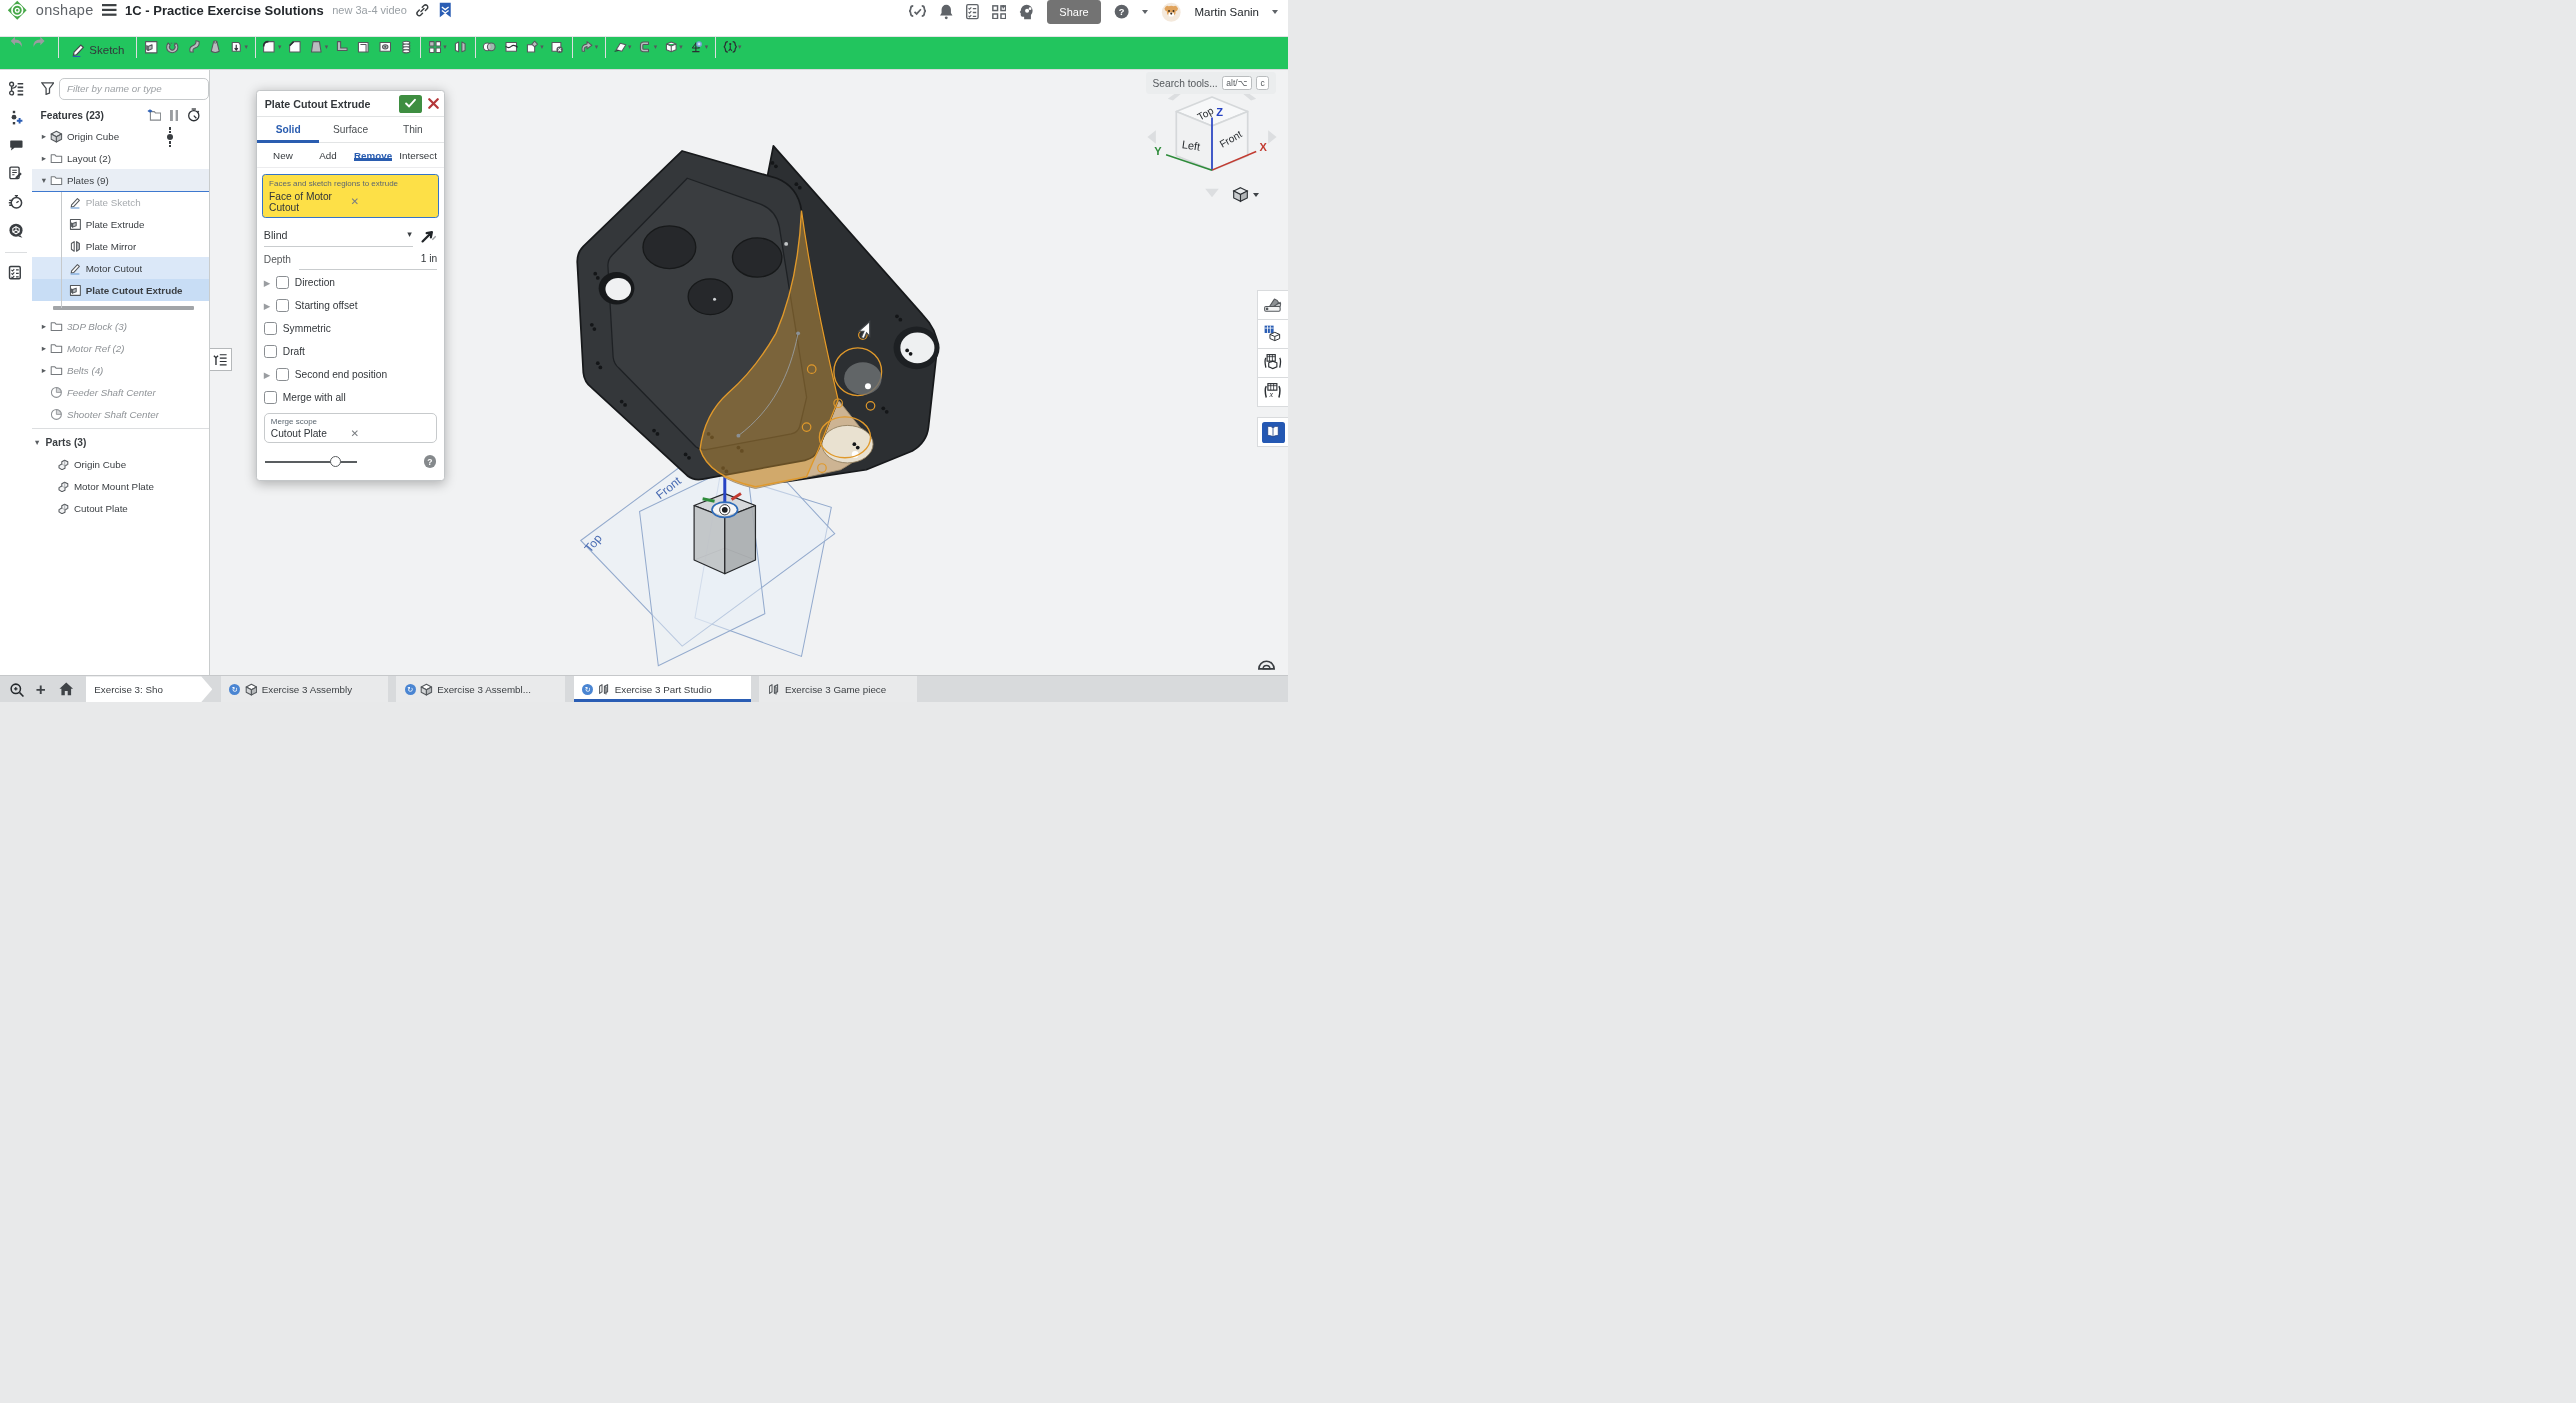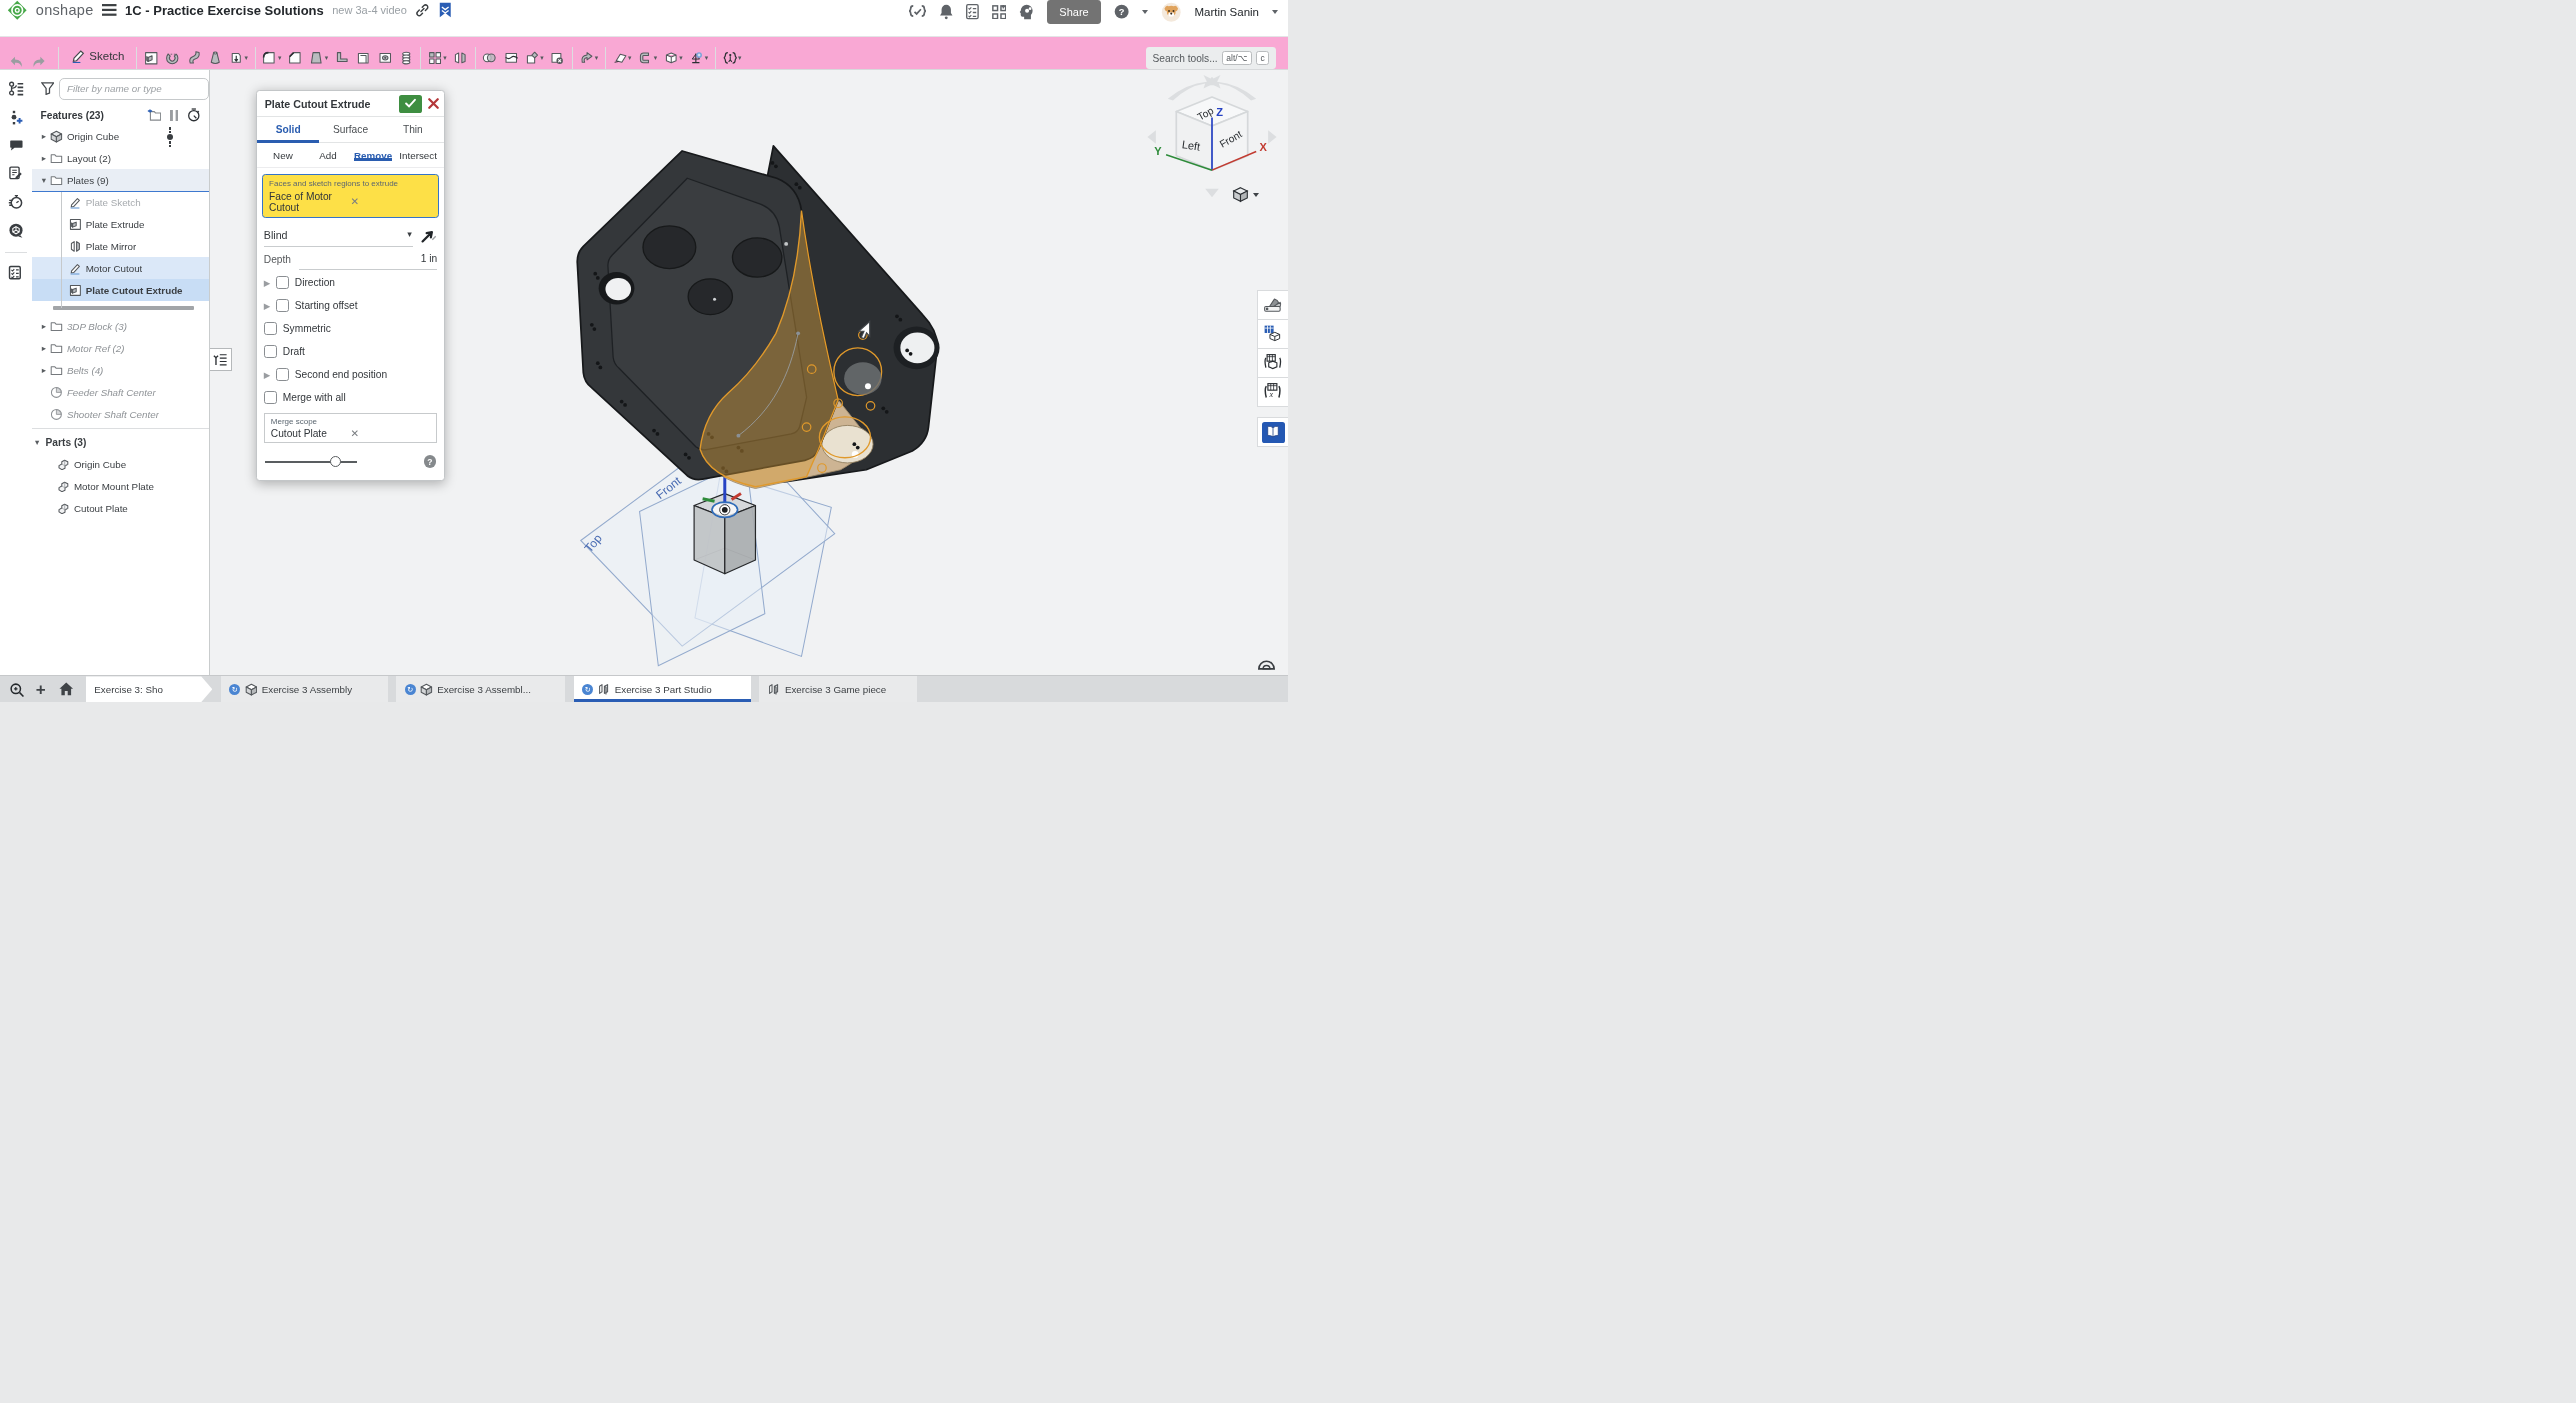--- a/index.html
+++ b/index.html
@@ -17,22 +17,22 @@
   #doc-subtitle{font-size:11px;color:#9aa0a5;white-space:nowrap;}
   #topbar .right{display:flex;align-items:center;gap:12.8px;padding-right:10.2px;}
   .hicon{color:#5f6368;display:flex;align-items:center;}
   #share-btn{background:#737373;color:#fff;font-size:11px;border:none;border-radius:3.4px;
              height:24px;padding:0 12.8px;cursor:pointer;}
   #user-name{font-size:11.5px;color:#24282c;}
   .caret{width:0;height:0;border-left:3.4px solid transparent;border-right:3.4px solid transparent;
          border-top:4.3px solid #5f6368;display:inline-block;}
 
   
-  #toolbar{left:0;top:36px;width:1288px;height:33px;background:#f9a8d4;border-bottom:0.9px solid #d7d9db;
-           display:flex;align-items:flex-end;z-index:25;padding:0;}
+  #toolbar{left:0;top:36px;width:1288px;height:33px;background:#22c55e;border-bottom:0.9px solid #d7d9db;
+           display:flex;align-items:flex-start;z-index:25;padding:0;}
   #undo-redo{display:flex;align-items:center;gap:6.8px;padding:0 8.5px;}
   .tsep{width:0.9px;height:22px;background:#dcdee0;margin:0 3.4px;flex:none;}
   #sketch-btn{display:flex;align-items:center;gap:4.3px;padding:0 8.5px;height:27px;background:none;border:none;cursor:pointer;}
   #sketch-btn span{font-size:11.5px;color:#33373b;}
   #tools{display:flex;align-items:center;flex:1;min-width:0;}
   .tool{display:flex;align-items:center;gap:0.9px;padding:1.7px 3.4px;cursor:pointer;border-radius:2.6px;}
   .tool .tcaret{font-size:6.8px;color:#55595d;}
   #search-tools{margin-left:auto;margin-right:12px;background:#ebedee;border-radius:3.4px;height:22px;
       display:flex;align-items:center;gap:4.3px;padding:0 6.8px;cursor:text;flex:none;margin-top:36px;}
   #search-tools .stxt{font-size:10.2px;color:#55595d;}
@@ -108,21 +108,21 @@
   #endtype-select .dd{font-size:7.7px;color:#3a3e42;}
   #flip-arrow{margin-left:6.8px;cursor:pointer;display:flex;}
   #depth-row{display:flex;align-items:center;margin:0 6.8px;height:24px;}
   #depth-row .dlabel{color:#55585b;font-size:10.2px;}
   #depth-input{flex:1;margin-left:8.5px;border-bottom:0.9px solid #c9ccce;height:20.5px;display:flex;
                align-items:center;justify-content:flex-end;font-size:10.2px;color:#2f3438;cursor:text;}
   .opt-row{display:flex;align-items:center;height:23px;padding:0 6.8px;}
   .opt-row .ochev{width:12px;color:#9a9da1;font-size:8.5px;flex:none;}
   .cbox{width:11px;height:11px;border:1.3px solid #8a8e92;border-radius:2.6px;flex:none;background:#fff;cursor:pointer;}
   .opt-row .olabel{margin-left:6px;font-size:10.2px;}
-  #merge-box{margin:3.4px 6.8px 5.1px 6.8px;border:0.9px solid #c7cacc;border-radius:0;padding:3.4px 6px;}
+  #merge-box{margin:3.4px 6.8px 5.1px 6.8px;border:0.9px solid #c7cacc;border-radius:5px;padding:3.4px 6px;}
   #merge-box .m-label{font-size:8px;color:#5b6670;margin-bottom:1.7px;}
   #merge-box .m-val{display:flex;align-items:center;font-size:10.2px;color:#30353a;}
   #merge-box .m-val span{flex:1;}
   #dlg-footer{display:flex;align-items:center;height:27px;padding:0 7.7px 5.1px 7.7px;}
   #dlg-slider{position:relative;width:92px;height:12px;cursor:pointer;}
   #dlg-slider .track{position:absolute;left:0;right:0;top:5.1px;height:1.7px;background:#595d60;}
   #dlg-slider .handle{position:absolute;left:65px;top:0;width:11px;height:11px;border-radius:50%;
                       background:#fff;border:1.7px solid #595d60;box-sizing:border-box;}
   #dlg-help{margin-left:auto;width:12.8px;height:12.8px;border-radius:50%;background:#85898c;color:#fff;
             font-size:8.5px;font-weight:bold;display:flex;align-items:center;justify-content:center;cursor:pointer;}

